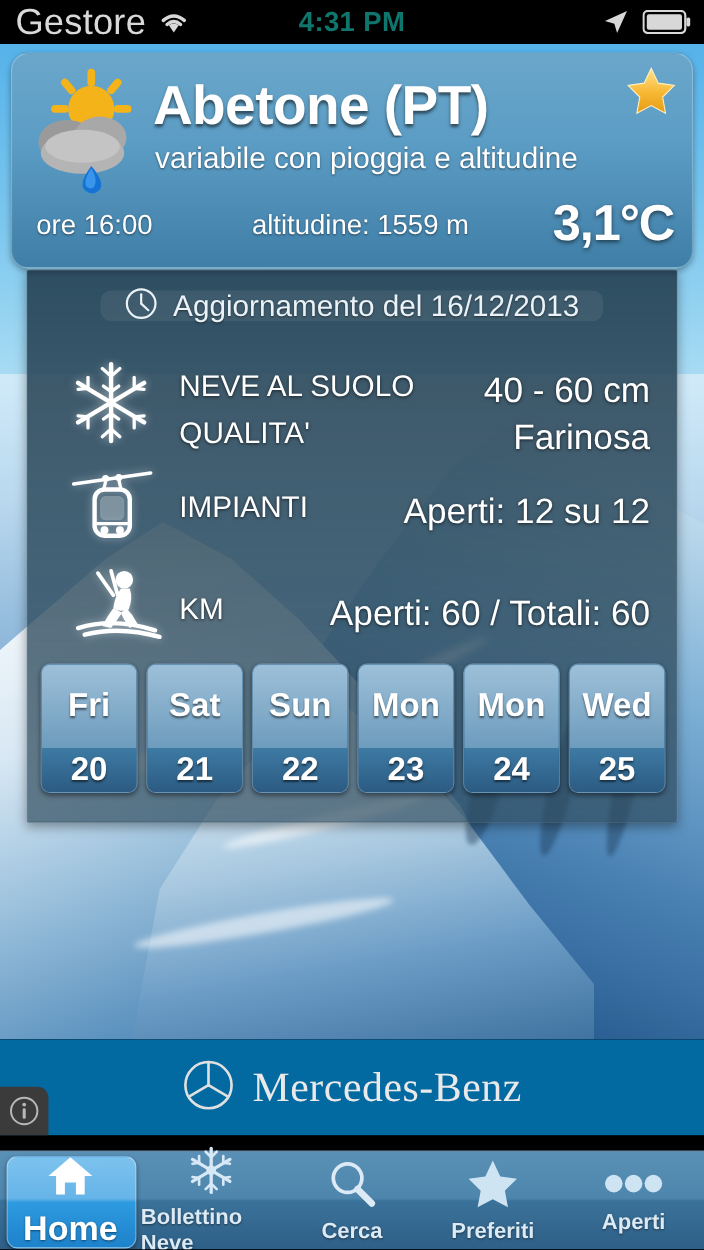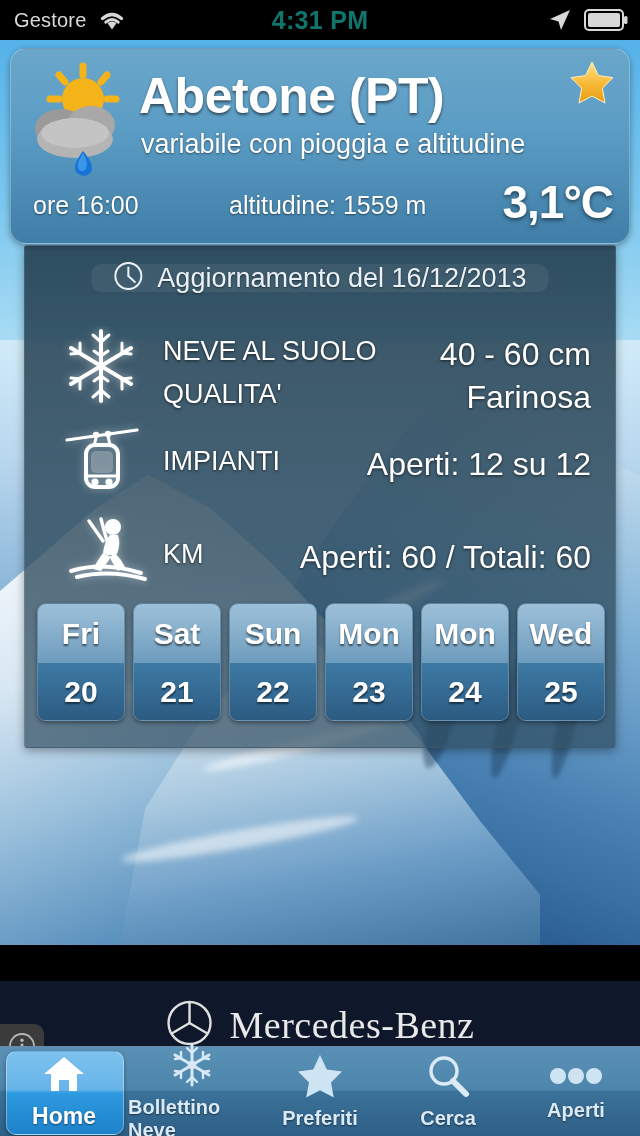--- a/index.html
+++ b/index.html
@@ -10,21 +10,21 @@
   }
   #phone { position:relative; width:640px; height:1136px; overflow:hidden; background:#000; }
 
   
   .statusbar {
     position:absolute; top:0; left:0; width:640px; height:40px;
     background:#000; color:#d8d8d8;
     display:flex; align-items:center; z-index:60;
   }
   .sb-left { position:absolute; left:14px; display:flex; align-items:center; gap:10px; }
-  .sb-carrier { font-size:20px; letter-spacing:0.2px; color:#d9d9d9; }
+  .sb-carrier { font-size:33px; letter-spacing:0.2px; color:#d9d9d9; }
   .sb-center { position:absolute; left:0; width:640px; text-align:center;
                font-size:25px; font-weight:bold; color:#0f766e; letter-spacing:0.3px;}
   .sb-right { position:absolute; right:12px; display:flex; align-items:center; gap:12px; }
   .wifi svg, .loc svg, .batt svg { display:block; }
 
   
   .bgphoto {
     position:absolute; top:40px; left:0; width:640px; height:905px;
     overflow:hidden;
     background:
@@ -102,36 +102,36 @@
   .days { position:absolute; left:12px; bottom:26px; width:568px; height:118px;
           display:flex; justify-content:space-between; }
   .daybtn {
     width:88px; height:118px; border-radius:9px; overflow:hidden;
     border:1px solid rgba(255,255,255,.22);
     box-shadow:0 2px 4px rgba(0,0,0,.4);
     background:linear-gradient(#3f77a0, #2f5f87);
     display:flex; flex-direction:column;
   }
   .daybtn .dtop {
-    height:59px; display:flex; align-items:center; justify-content:center;
+    height:76px; display:flex; align-items:center; justify-content:center;
     background:linear-gradient(#9dc0d9, #6e9cbd);
     color:#fff; font-size:30px; font-weight:bold;
     text-shadow:0 2px 2px rgba(0,0,0,.55);
   }
   .daybtn .dbot {
     flex:1; display:flex; align-items:center; justify-content:center;
     background:linear-gradient(#3d7aa4, #2c5b82);
     color:#fff; font-size:30px; font-weight:bold;
     text-shadow:0 2px 2px rgba(0,0,0,.55);
   }
 
   
   .adbar {
     position:absolute; top:945px; left:0; width:640px; height:87px;
-    background:#0f172a; z-index:40;margin-top:36px;
+    background:#0369a1; z-index:40;
   }
   .adlogo {
     position:absolute; left:50%; top:50%; transform:translate(-50%,-50%);
     display:flex; align-items:center; gap:16px;
   }
   .adlogo .mbtext {
     color:#e9e9e9; font-family:"Liberation Serif", serif;
     font-size:38px; letter-spacing:0.5px;
   }
   .infobtn {
@@ -143,21 +143,21 @@
   
   .tabbar {
     position:absolute; bottom:0; left:0; width:640px; height:90px;
     background:linear-gradient(#5a90b5 0%, #4d85ac 48%, #3b7299 50%, #2e5f87 100%);
     border-top:1px solid rgba(255,255,255,.28);
     display:flex; z-index:50;
   }
   .tab { flex:1; position:relative; display:flex; flex-direction:column;
          align-items:center; justify-content:center; gap:4px; }
   .tab .tlabel { font-size:20px; color:#dbeaf4; text-shadow:0 1px 2px rgba(0,0,0,.5); font-weight:bold;}
-  .tab.active .tlabel { color:#ffffff; font-size:23px; }
+  .tab.active .tlabel { color:#ffffff; font-size:31px; }
   .tab.active::before {
     content:""; position:absolute; left:6px; top:4px; width:calc(100% - 12px); height:82px;
     border-radius:10px;
     background:linear-gradient(#7cc2ee 0%, #66b4e8 46%, #2e9ae0 50%, #1d82cb 100%);
     border:1px solid rgba(255,255,255,.35);
     box-shadow:0 2px 4px rgba(0,0,0,.35);
   }
   .tab .ticon, .tab .tlabel { position:relative; z-index:2; }
 </style>
 </head>
@@ -422,35 +422,35 @@
             </g>
           </g>
           <circle cx="23" cy="23" r="4.4" fill="#d7e9f6"></circle>
         </svg>
       </span>
       <span class="tlabel">Bollettino Neve</span>
     </div>
 
     <div class="tab">
       <span class="ticon">
-        <svg width="48" height="46" viewBox="0 0 48 46">
-          <path d="M24 2 L30.8 16.5 L46 18.5 L35 29.4 L37.8 44.5 L24 37.2 L10.2 44.5 L13 29.4 L2 18.5 L17.2 16.5 Z" fill="#cfe4f3"></path>
-        </svg>
-      </span>
-      <span class="tlabel">Preferiti</span>
-    </div>
-
-    <div class="tab">
-      <span class="ticon">
         <svg width="46" height="46" viewBox="0 0 46 46">
           <circle cx="19" cy="18" r="13" fill="none" stroke="#dceaf5" stroke-width="3.4"></circle>
           <line x1="28" y1="28" x2="41" y2="41" stroke="#dceaf5" stroke-width="6" stroke-linecap="round"></line>
         </svg>
       </span>
       <span class="tlabel">Cerca</span>
+    </div>
+
+    <div class="tab">
+      <span class="ticon">
+        <svg width="48" height="46" viewBox="0 0 48 46">
+          <path d="M24 2 L30.8 16.5 L46 18.5 L35 29.4 L37.8 44.5 L24 37.2 L10.2 44.5 L13 29.4 L2 18.5 L17.2 16.5 Z" fill="#cfe4f3"></path>
+        </svg>
+      </span>
+      <span class="tlabel">Preferiti</span>
     </div>
 
     <div class="tab">
       <span class="ticon">
         <svg width="56" height="30" viewBox="0 0 56 30">
           <circle cx="10" cy="15" r="8" fill="#cfe4f3"></circle>
           <circle cx="28" cy="15" r="8" fill="#cfe4f3"></circle>
           <circle cx="46" cy="15" r="8" fill="#cfe4f3"></circle>
         </svg>
       </span>

